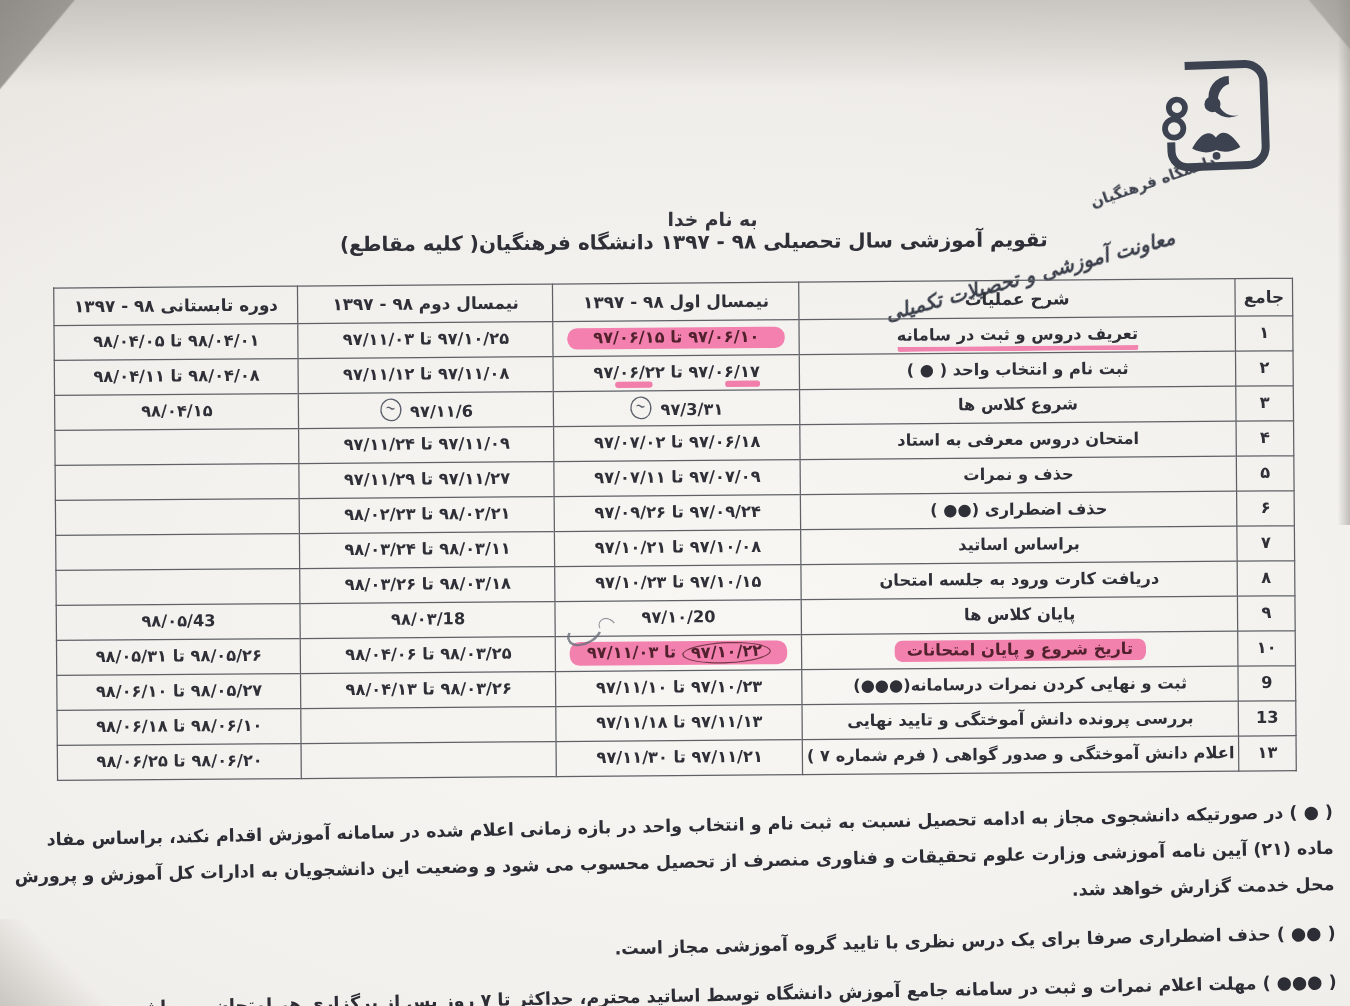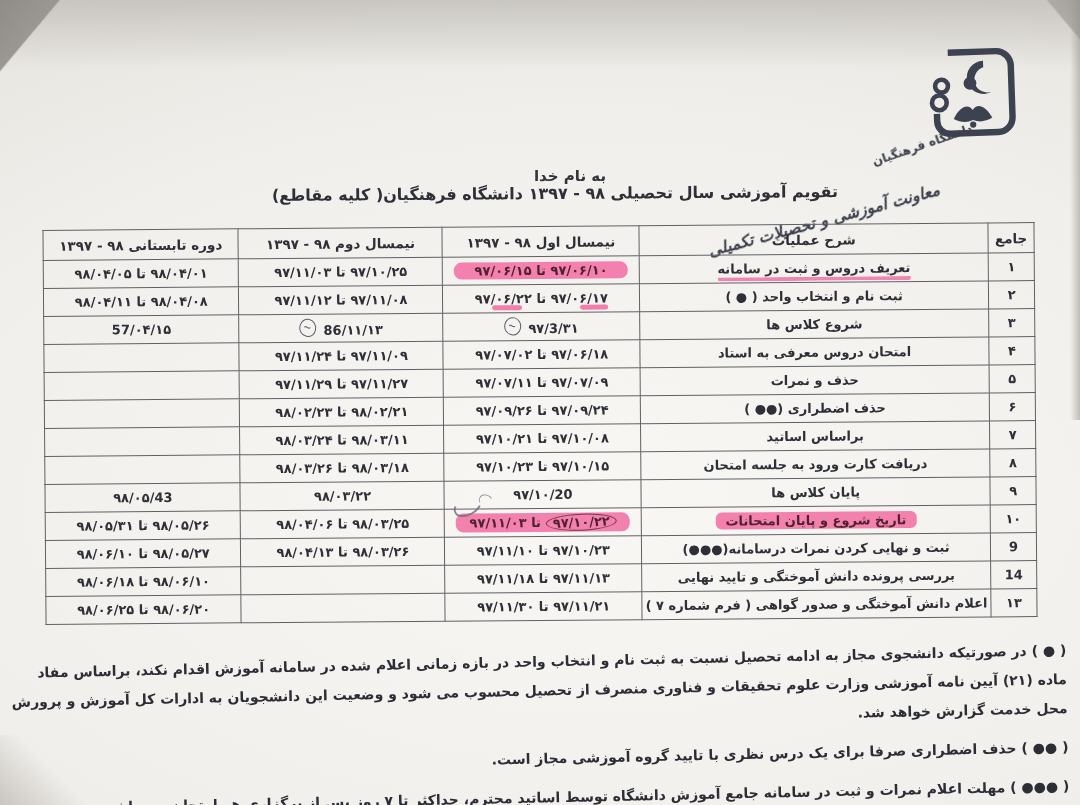--- a/index.html
+++ b/index.html
@@ -131,22 +131,22 @@
       <td class="c-no"><span class="no">۲</span></td>
       <td class="c-op"><span class="op op-text">ثبت نام و انتخاب واحد ( ● )</span></td>
       <td class="c-d1 pen-dashes"><span class="d1 date-text">۹۷/۰۶/۱۷ تا ۹۷/۰۶/۲۲</span></td>
       <td class="c-d2"><span class="d2 date-text">۹۷/۱۱/۰۸ تا ۹۷/۱۱/۱۲</span></td>
       <td class="c-su"><span class="su date-text">۹۸/۰۴/۰۸ تا ۹۸/۰۴/۱۱</span></td>
     </tr>
         <tr>
       <td class="c-no"><span class="no">۳</span></td>
       <td class="c-op"><span class="op op-text">شروع کلاس ها</span></td>
       <td class="c-d1 pen-circle"><span class="d1 date-text">۹۷/3/۳۱</span></td>
-      <td class="c-d2 pen-circle"><span class="d2 date-text">86/۱۱/۱۳</span></td>
-      <td class="c-su"><span class="su date-text">57/۰۴/۱۵</span></td>
+      <td class="c-d2 pen-circle"><span class="d2 date-text">۹۷/۱۱/6</span></td>
+      <td class="c-su"><span class="su date-text">۹۸/۰۴/۱۵</span></td>
     </tr>
         <tr>
       <td class="c-no"><span class="no">۴</span></td>
       <td class="c-op"><span class="op op-text">امتحان دروس معرفی به استاد</span></td>
       <td class="c-d1"><span class="d1 date-text">۹۷/۰۶/۱۸ تا ۹۷/۰۷/۰۲</span></td>
       <td class="c-d2"><span class="d2 date-text">۹۷/۱۱/۰۹ تا ۹۷/۱۱/۲۴</span></td>
       <td class="c-su"><span class="su date-text"></span></td>
     </tr>
         <tr>
       <td class="c-no"><span class="no">۵</span></td>
@@ -173,41 +173,41 @@
       <td class="c-no"><span class="no">۸</span></td>
       <td class="c-op"><span class="op op-text">دریافت کارت ورود به جلسه امتحان</span></td>
       <td class="c-d1"><span class="d1 date-text">۹۷/۱۰/۱۵ تا ۹۷/۱۰/۲۳</span></td>
       <td class="c-d2"><span class="d2 date-text">۹۸/۰۳/۱۸ تا ۹۸/۰۳/۲۶</span></td>
       <td class="c-su"><span class="su date-text"></span></td>
     </tr>
         <tr>
       <td class="c-no"><span class="no">۹</span></td>
       <td class="c-op"><span class="op op-text">پایان کلاس ها</span></td>
       <td class="c-d1 pen-scribble"><span class="d1 date-text">۹۷/۱۰/20</span></td>
-      <td class="c-d2"><span class="d2 date-text">۹۸/۰۳/۲۲</span></td>
+      <td class="c-d2"><span class="d2 date-text">۹۸/۰۳/18</span></td>
       <td class="c-su"><span class="su date-text">۹۸/۰۵/43</span></td>
     </tr>
         <tr>
       <td class="c-no"><span class="no">۱۰</span></td>
       <td class="c-op"><span class="op op-text hl-full">تاریخ شروع و پایان امتحانات</span></td>
       <td class="c-d1">
             <span class="d1 date-text hl-full hl-block"><span class="pen-oval">۹۷/۱۰/۲۲</span> تا ۹۷/۱۱/۰۳</span>
           </td>
       <td class="c-d2"><span class="d2 date-text">۹۸/۰۳/۲۵ تا ۹۸/۰۴/۰۶</span></td>
       <td class="c-su"><span class="su date-text">۹۸/۰۵/۲۶ تا ۹۸/۰۵/۳۱</span></td>
     </tr>
         <tr>
       <td class="c-no"><span class="no">9</span></td>
       <td class="c-op"><span class="op op-text">ثبت و نهایی کردن نمرات درسامانه(●●●)</span></td>
       <td class="c-d1"><span class="d1 date-text">۹۷/۱۰/۲۳ تا ۹۷/۱۱/۱۰</span></td>
       <td class="c-d2"><span class="d2 date-text">۹۸/۰۳/۲۶ تا ۹۸/۰۴/۱۳</span></td>
       <td class="c-su"><span class="su date-text">۹۸/۰۵/۲۷ تا ۹۸/۰۶/۱۰</span></td>
     </tr>
         <tr>
-      <td class="c-no"><span class="no">14</span></td>
+      <td class="c-no"><span class="no">13</span></td>
       <td class="c-op"><span class="op op-text">بررسی پرونده دانش آموختگی و تایید نهایی</span></td>
       <td class="c-d1"><span class="d1 date-text">۹۷/۱۱/۱۳ تا ۹۷/۱۱/۱۸</span></td>
       <td class="c-d2"><span class="d2 date-text"></span></td>
       <td class="c-su"><span class="su date-text">۹۸/۰۶/۱۰ تا ۹۸/۰۶/۱۸</span></td>
     </tr>
         <tr>
       <td class="c-no"><span class="no">۱۳</span></td>
       <td class="c-op"><span class="op op-text">اعلام دانش آموختگی و صدور گواهی ( فرم شماره ۷ )</span></td>
       <td class="c-d1"><span class="d1 date-text">۹۷/۱۱/۲۱ تا ۹۷/۱۱/۳۰</span></td>
       <td class="c-d2"><span class="d2 date-text"></span></td>

